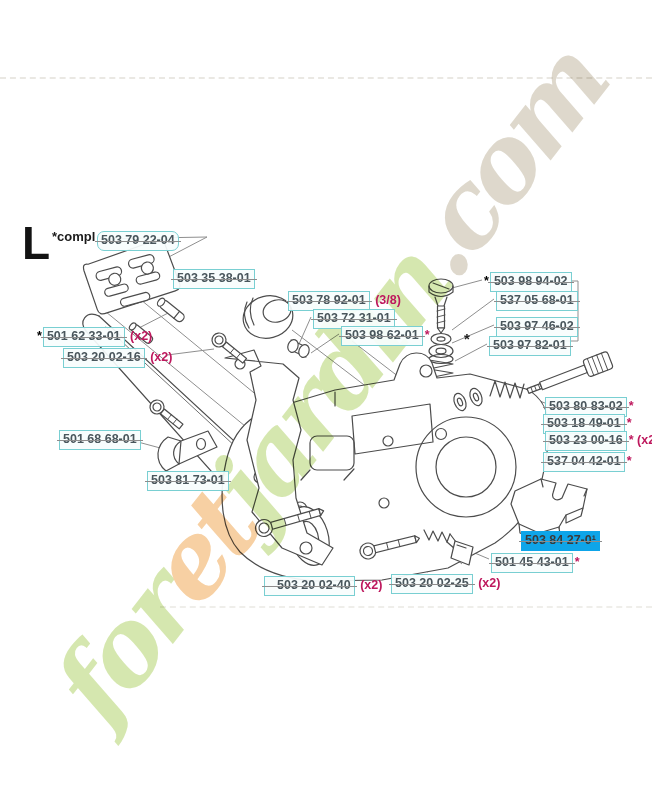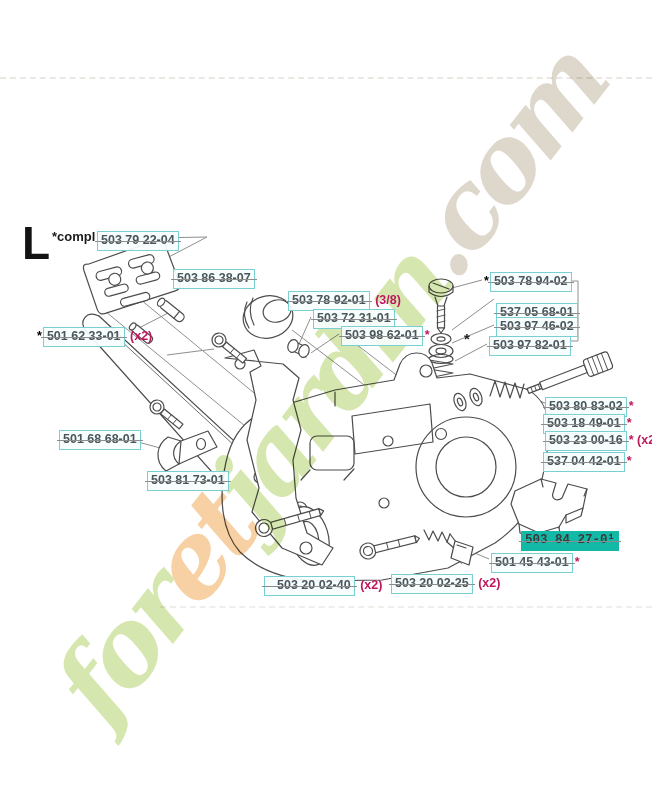--- a/index.html
+++ b/index.html
@@ -216,33 +216,34 @@
       </g>
     </g>
   </svg>
 
   <div id="watermark"><span style="color: rgb(203, 225, 155);">f</span><span style="color: rgb(203, 225, 155);">o</span><span style="color: rgb(203, 225, 155);">r</span><span style="color: rgb(245, 196, 140);">e</span><span style="color: rgb(245, 196, 140);">t</span><span style="color: rgb(203, 225, 155);">j</span><span style="color: rgb(203, 225, 155);">a</span><span style="color: rgb(203, 225, 155);">r</span><span style="color: rgb(203, 225, 155);">d</span><span style="color: rgb(203, 225, 155);">i</span><span style="color: rgb(203, 225, 155);">n</span><span style="color: rgb(214, 207, 192);">.</span><span style="color: rgb(214, 207, 192);">c</span><span style="color: rgb(214, 207, 192);">o</span><span style="color: rgb(214, 207, 192);">m</span></div>
 
   <div id="section-letter">L</div>
   <div id="compl-note">*compl</div>
   <div id="stray-asterisk">*</div>
 
-<div class="plabel" style="left: 97px; top: 231px;"><span class="pbox" style="border-color: rgb(121, 207, 210);">503 79 22-04</span></div>
-    <div class="plabel" style="left: 173px; top: 269px;"><span class="pbox" style="border-color: rgb(121, 207, 210);">503 86 38-07</span></div>
+<div class="plabel" style="left: 97px; top: 231px;"><span class="pbox" style="border-color: rgb(121, 207, 210); border-radius: 7px;">503 79 22-04</span></div>
+    <div class="plabel" style="left: 173px; top: 269px;"><span class="pbox" style="border-color: rgb(121, 207, 210);">503 35 38-01</span></div>
     <div class="plabel" style="left: 288px; top: 291px;"><span class="pbox" style="border-color: rgb(121, 207, 210);">503 78 92-01</span><span class="suf"> (3/8)</span></div>
     <div class="plabel" style="left: 313px; top: 309px;"><span class="pbox" style="border-color: rgb(121, 207, 210);">503 72 31-01</span></div>
     <div class="plabel" style="left: 341px; top: 326px;"><span class="pbox" style="border-color: rgb(121, 207, 210);">503 98 62-01</span><span class="suf">*</span></div>
-    <div class="plabel" style="left: 484px; top: 272px;"><span class="pre">*</span><span class="pbox" style="border-color: rgb(121, 207, 210);">503 78 94-02</span></div>
-    <div class="plabel" style="left: 496px; top: 291px; margin-top: 12px;"><span class="pbox" style="border-color: rgb(121, 207, 210);">537 05 68-01</span></div>
+    <div class="plabel" style="left: 484px; top: 272px;"><span class="pre">*</span><span class="pbox" style="border-color: rgb(121, 207, 210);">503 98 94-02</span></div>
+    <div class="plabel" style="left: 496px; top: 291px;"><span class="pbox" style="border-color: rgb(121, 207, 210);">537 05 68-01</span></div>
     <div class="plabel" style="left: 496px; top: 317px;"><span class="pbox" style="border-color: rgb(121, 207, 210);">503 97 46-02</span></div>
     <div class="plabel" style="left: 489px; top: 336px;"><span class="pbox" style="border-color: rgb(121, 207, 210);">503 97 82-01</span></div>
     <div class="plabel" style="left: 37px; top: 327px;"><span class="pre">*</span><span class="pbox" style="border-color: rgb(121, 207, 210);">501 62 33-01</span><span class="suf"> (x2)</span></div>
+    <div class="plabel" style="left: 63px; top: 348px;"><span class="pbox" style="border-color: rgb(121, 207, 210);">503 20 02-16</span><span class="suf"> (x2)</span></div>
     <div class="plabel" style="left: 59px; top: 430px; border-radius: 6px;"><span class="pbox" style="border-color: rgb(121, 207, 210);">501 68 68-01</span></div>
     <div class="plabel" style="left: 147px; top: 471px; text-align: center;"><span class="pbox" style="border-color: rgb(121, 207, 210);">503 81 73-01</span></div>
     <div class="plabel" style="left: 545px; top: 397px;"><span class="pbox" style="border-color: rgb(121, 207, 210);">503 80 83-02</span><span class="suf">*</span></div>
     <div class="plabel" style="left: 543px; top: 414px;"><span class="pbox" style="border-color: rgb(121, 207, 210);">503 18 49-01</span><span class="suf">*</span></div>
     <div class="plabel" style="left: 545px; top: 431px;"><span class="pbox" style="border-color: rgb(121, 207, 210);">503 23 00-16</span><span class="suf">* (x2)</span></div>
     <div class="plabel" style="left: 543px; top: 452px;"><span class="pbox" style="border-color: rgb(121, 207, 210);">537 04 42-01</span><span class="suf">*</span></div>
-    <div class="plabel hl" style="left: 521px; top: 531px;"><span class="pbox" style="border-color: transparent; background: #14b8a6; font-family: Liberation Mono, monospace;">503 84 27-0¹</span></div>
+    <div class="plabel hl" style="left: 521px; top: 531px;"><span class="pbox" style="border-color: transparent; background: #0ea5e9;">503 84 27-0¹</span></div>
     <div class="plabel" style="left: 491px; top: 553px;"><span class="pbox" style="border-color: rgb(121, 207, 210);">501 45 43-01</span><span class="suf">*</span></div>
     <div class="plabel" style="left: 264px; top: 576px;"><span class="pbox" style="border-color: rgb(121, 207, 210); padding-left: 12px;">503 20 02-40</span><span class="suf"> (x2)</span></div>
     <div class="plabel" style="left: 391px; top: 574px;"><span class="pbox" style="border-color: rgb(121, 207, 210);">503 20 02-25</span><span class="suf"> (x2)</span></div>
   </div>
 
 </body></html>

